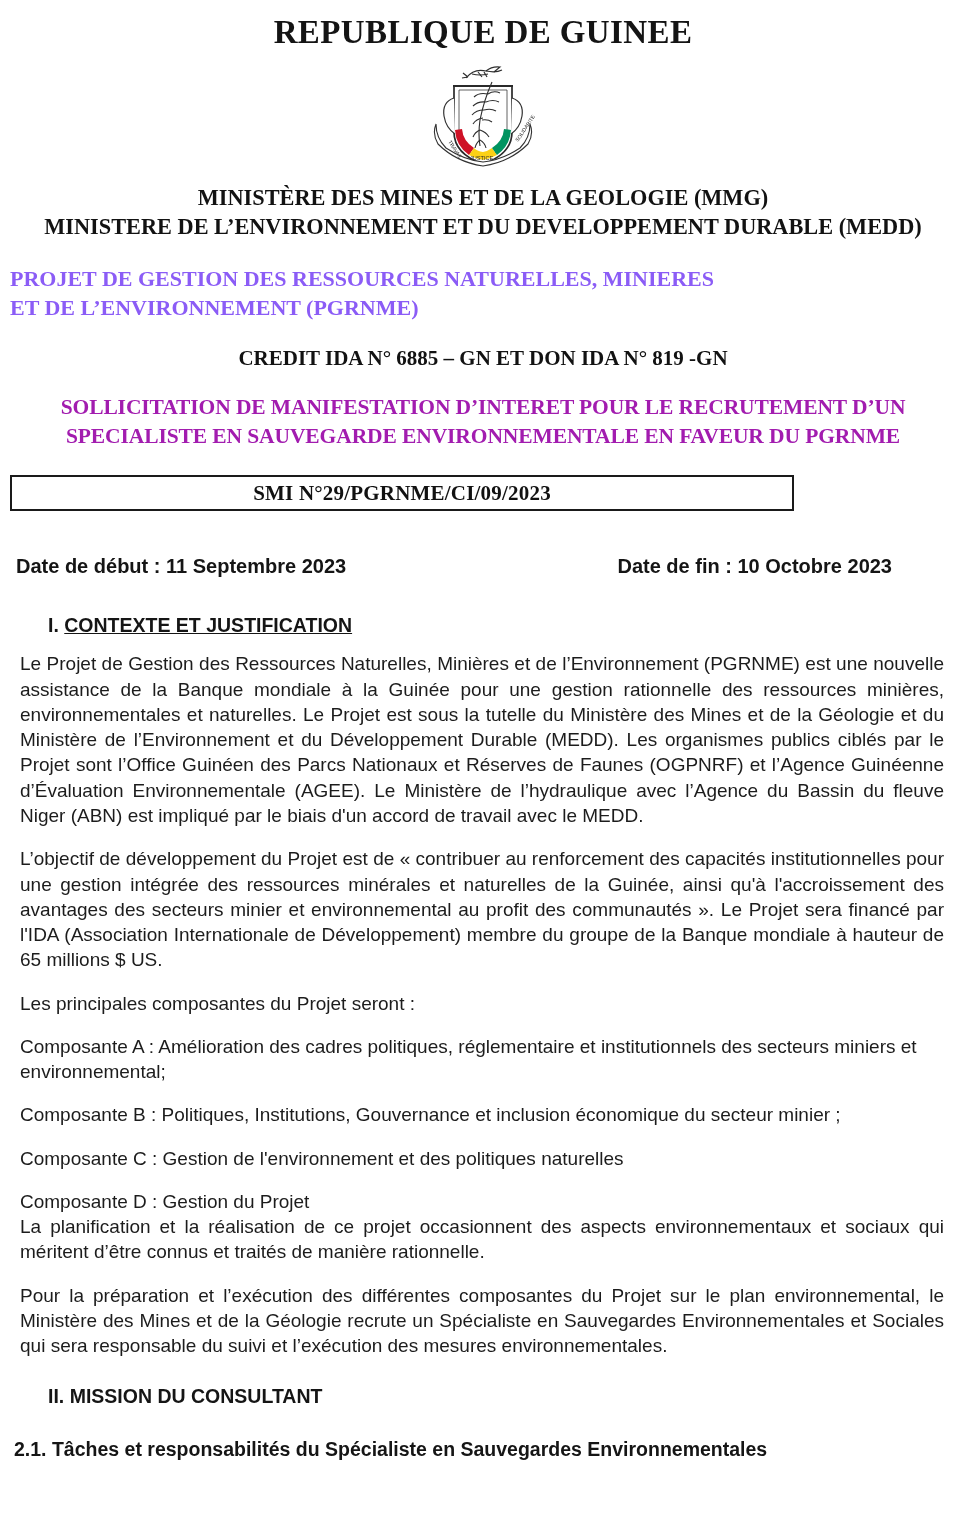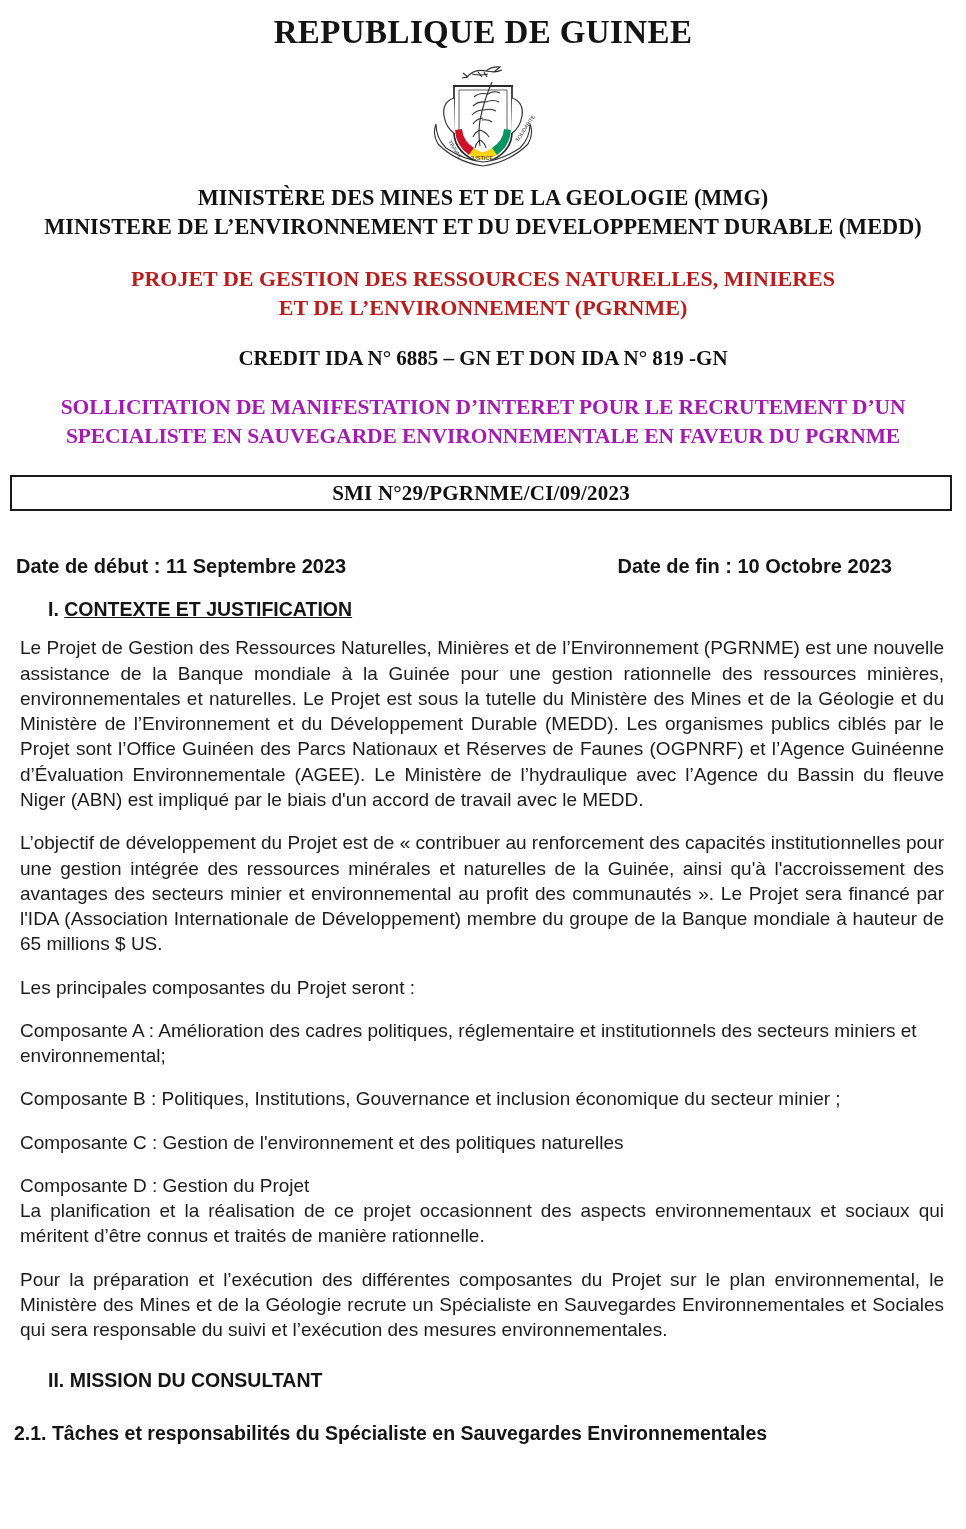--- a/index.html
+++ b/index.html
@@ -61,25 +61,25 @@
     display: block;
     transform: scaleX(0.97);
   }
   .ministry-line-2 {
     font-size: 23px;
     display: block;
     transform: scaleX(0.97);
   }
 
   .project-block {
-    text-align: center;
+    text-align: left;
     font-family: "Liberation Serif", serif;
     font-weight: bold;
     font-size: 22px;
-    color: #b91c1c;
+    color: #8b5cf6;
     margin-top: 22px;
     line-height: 1.33;
   }
   .project-block span { display: block; }
 
   .credit-line {
     text-align: center;
     font-family: "Liberation Serif", serif;
     font-weight: bold;
     font-size: 21px;
@@ -101,21 +101,21 @@
 
   
   .smi-box {
     margin: 24px 6px 0 0;
     margin-left: 0;
     border: 2px solid #1a1a1a;
     height: 36px;
     display: flex;
     align-items: center;
     justify-content: center;
-    width: 942px;
+    width: 784px;
     box-sizing: border-box;
   }
   .smi-text {
     font-family: "Liberation Serif", serif;
     font-weight: bold;
     font-size: 21px;
     color: #111111;
     letter-spacing: 0.2px;
   }
 
@@ -131,21 +131,21 @@
     font-family: "Liberation Sans", sans-serif;
     font-weight: bold;
     font-size: 20px;
     color: #151515;
     white-space: nowrap;
   }
   .date-end { margin-right: 58px; }
 
   
   .section-heading-1 {
-    margin: 20px 0 0 38px;
+    margin: 36px 0 0 38px;
     font-family: "Liberation Sans", sans-serif;
     font-weight: bold;
     font-size: 19.5px;
     color: #151515;
   }
   .section-heading-1 .num { text-decoration: none; }
   .section-heading-1 .txt { text-decoration: underline; }
 
   .section-heading-2 {
     margin: 26px 0 0 38px;

